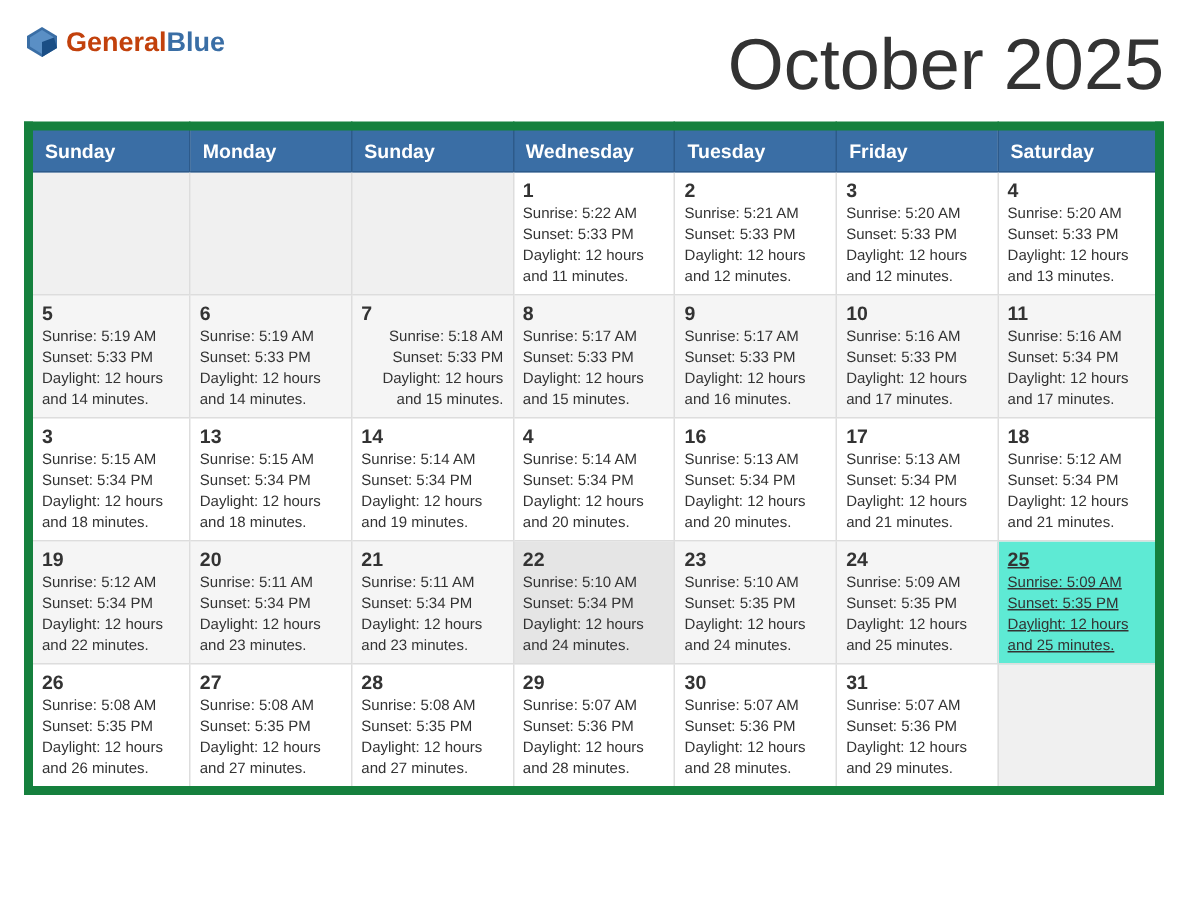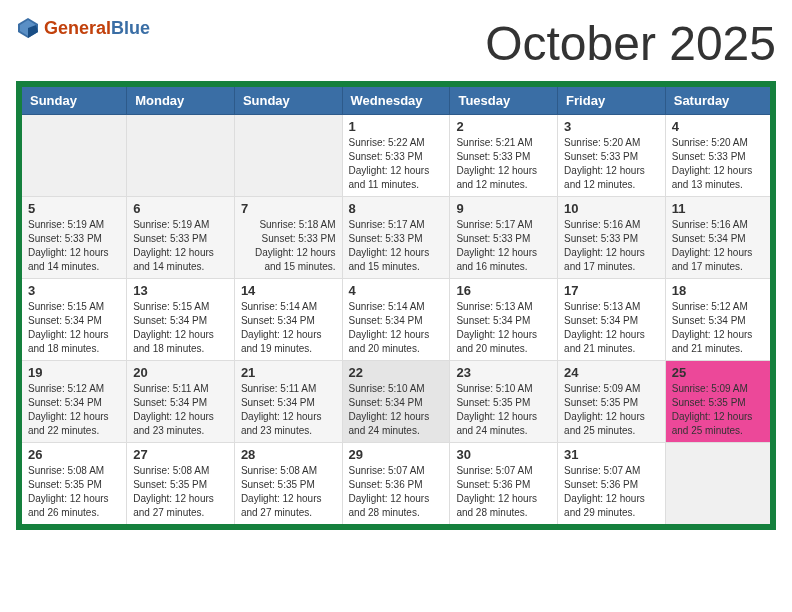--- a/index.html
+++ b/index.html
@@ -294,21 +294,21 @@
 Daylight: 12 hours
 and 24 minutes.</div>
         </td>
         <td style="background: rgb(245, 245, 245);">
           <span class="day-number">24</span>
           <div class="day-info" style="white-space: pre-line;">Sunrise: 5:09 AM
 Sunset: 5:35 PM
 Daylight: 12 hours
 and 25 minutes.</div>
         </td>
-        <td style="background: #ec4899;">
+        <td style="background: #5eead4; text-decoration: underline;">
           <span class="day-number">25</span>
           <div class="day-info" style="white-space: pre-line;">Sunrise: 5:09 AM
 Sunset: 5:35 PM
 Daylight: 12 hours
 and 25 minutes.</div>
         </td>
       </tr>
       <tr>
         <td>
           <span class="day-number">26</span>

